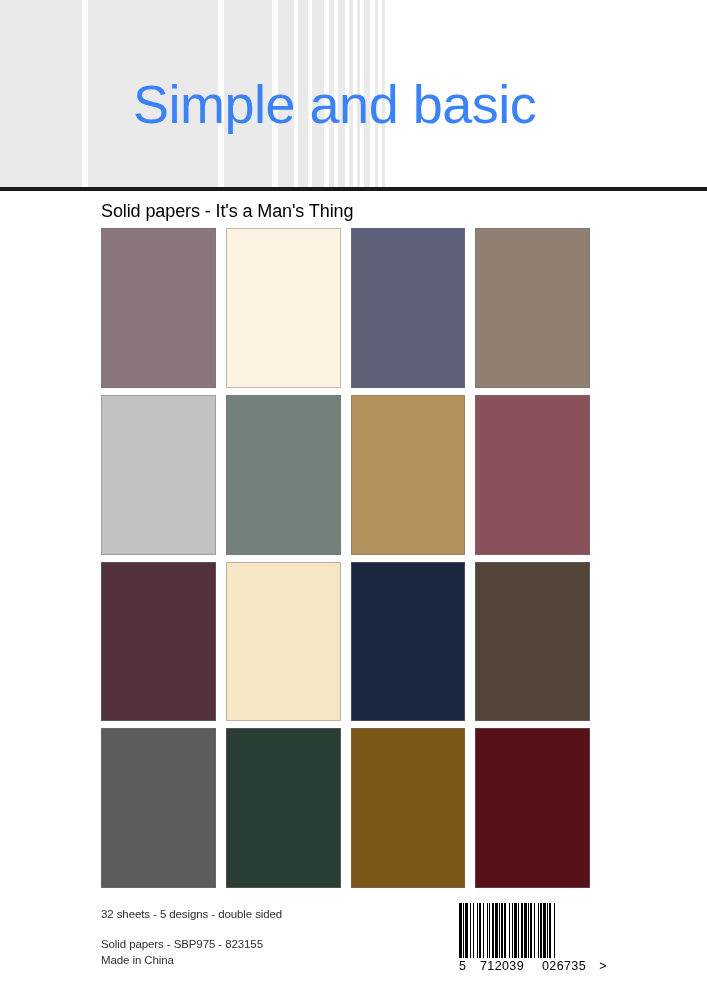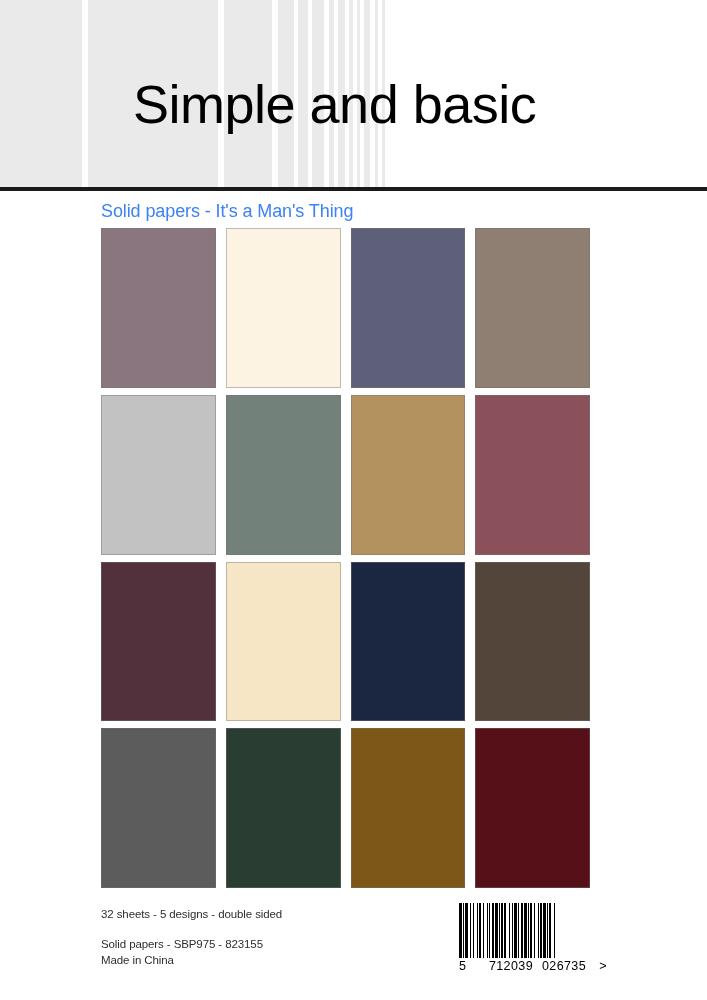--- a/index.html
+++ b/index.html
@@ -43,21 +43,21 @@
     background: #eaeaea;
   }
 
   .title {
     position: absolute;
     left: 133px;
     top: 77px;
     font-size: 54px;
     font-weight: 300;
     letter-spacing: -0.5px;
-    color: #000000;
+    color: #3b82f6;
     white-space: nowrap;
     line-height: 1;
   }
 
   .divider {
     position: absolute;
     left: 0;
     top: 187px;
     width: 707px;
     height: 4px;
@@ -65,21 +65,21 @@
     z-index: 6;
   }
 
   
   .subtitle {
     position: absolute;
     left: 101px;
     top: 201px;
     font-size: 18px;
     font-weight: 400;
-    color: #3b82f6;
+    color: #000000;
     white-space: nowrap;
     letter-spacing: -0.1px;
   }
 
   
   .badge {
     position: absolute;
     left: 533px;
     top: 176px;
     width: 122px;
@@ -156,21 +156,21 @@
   .barcode-digits {
     display: flex;
     align-items: baseline;
     font-size: 12.5px;
     color: #000;
     letter-spacing: 0.4px;
     margin-top: 1px;
     font-family: "Liberation Sans", sans-serif;
   }
   .bc-lead  { width: 12px; }
-  .bc-left  { width: 62px; text-align: right; }
+  .bc-left  { width: 62px; text-align: center; }
   .bc-right { width: 62px; text-align: center; }
   .bc-tail  { width: 12px; text-align: right; }
 </style>
 </head>
 <body>
 
 <div class="page">
 
   <div class="header">
     <div class="stripes">

